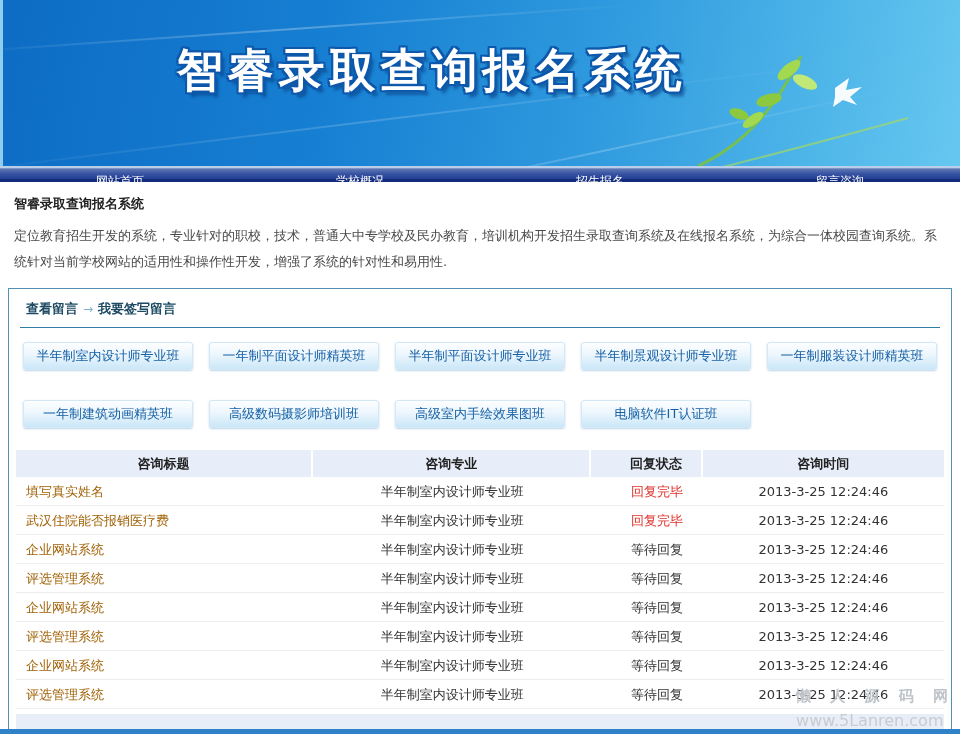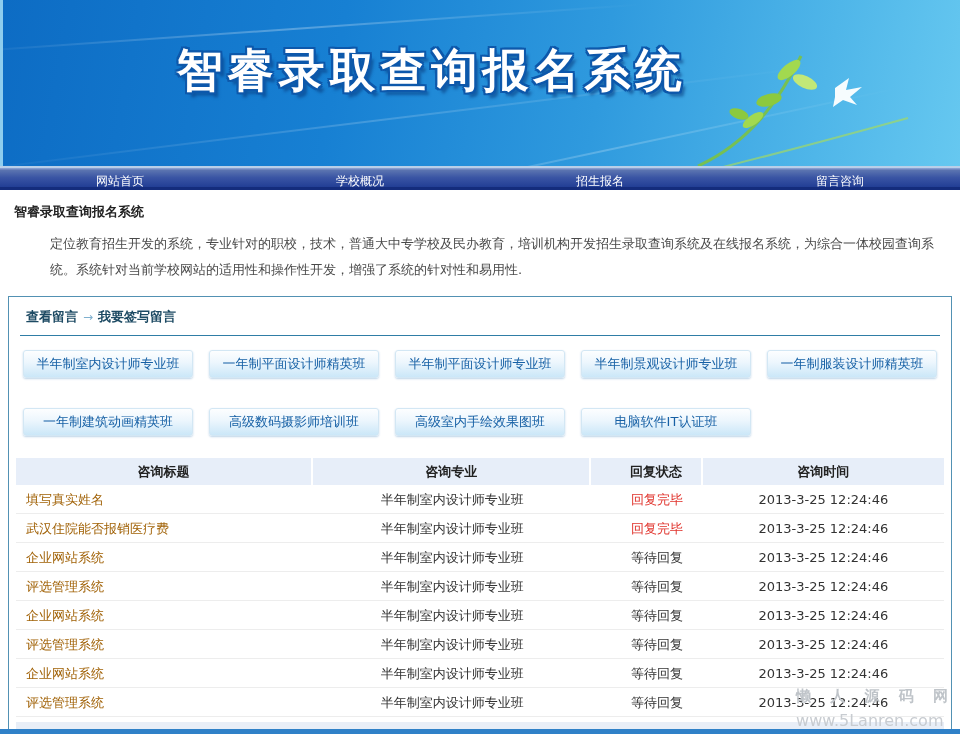--- a/index.html
+++ b/index.html
@@ -30,35 +30,35 @@
     font-size: 46px; font-weight: bold; color: #ffffff; letter-spacing: 5px;
     text-shadow:
       2px 0 0 #0d58ab, -2px 0 0 #0d58ab, 0 2px 0 #0d58ab, 0 -2px 0 #0d58ab,
       2px 2px 0 #0d58ab, -2px -2px 0 #0d58ab, 2px -2px 0 #0d58ab, -2px 2px 0 #0d58ab,
       4px 5px 3px rgba(8, 55, 120, .55);
   }
   .branch { position: absolute; left: 690px; top: 48px; }
 
   
   .nav {
-    height: 24px;
+    height: 16px;
     display: flex;
     background: linear-gradient(#93a9da 0%, #5b74b0 12%, #3a55a4 50%, #223e95 100%);
     border-top: 2px solid #b9cfe9;
     border-bottom: 3px solid #142c7c;
   }
   .nav-item {
     flex: 1; text-align: center; line-height: 27px;
     color: #ffffff; font-size: 12px; cursor: pointer;
   }
 
   
   .intro { padding: 13px 14px 8px; }
   .intro-heading { font-size: 13px; font-weight: bold; color: #222; margin-bottom: 10px; }
-  .intro-body { font-size: 13px; color: #4a4a4a; line-height: 26px; margin-left: 36px; }
+  .intro-body { font-size: 13px; color: #4a4a4a; line-height: 26px; }
 
   
   .panel {
     margin: 5px 8px 0;
     border: 1px solid #5291b3;
     background: #fff;
     padding: 9px 7px 6px;
     position: relative;
   }
   .breadcrumb { font-size: 13px; font-weight: bold; color: #1d4a63; padding: 2px 10px 9px; }

